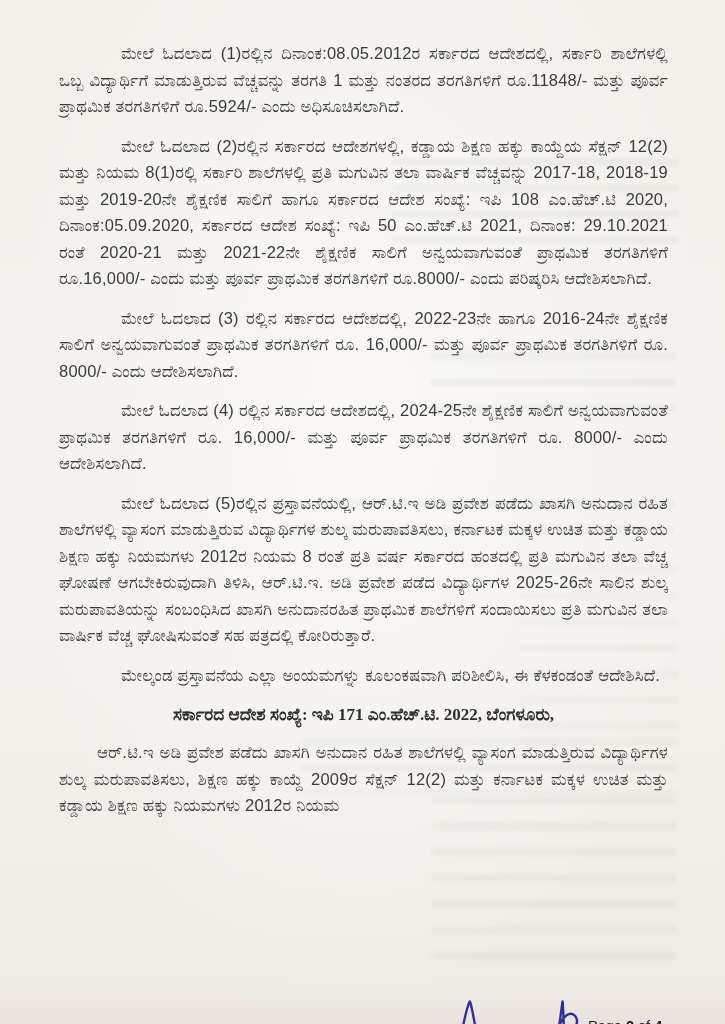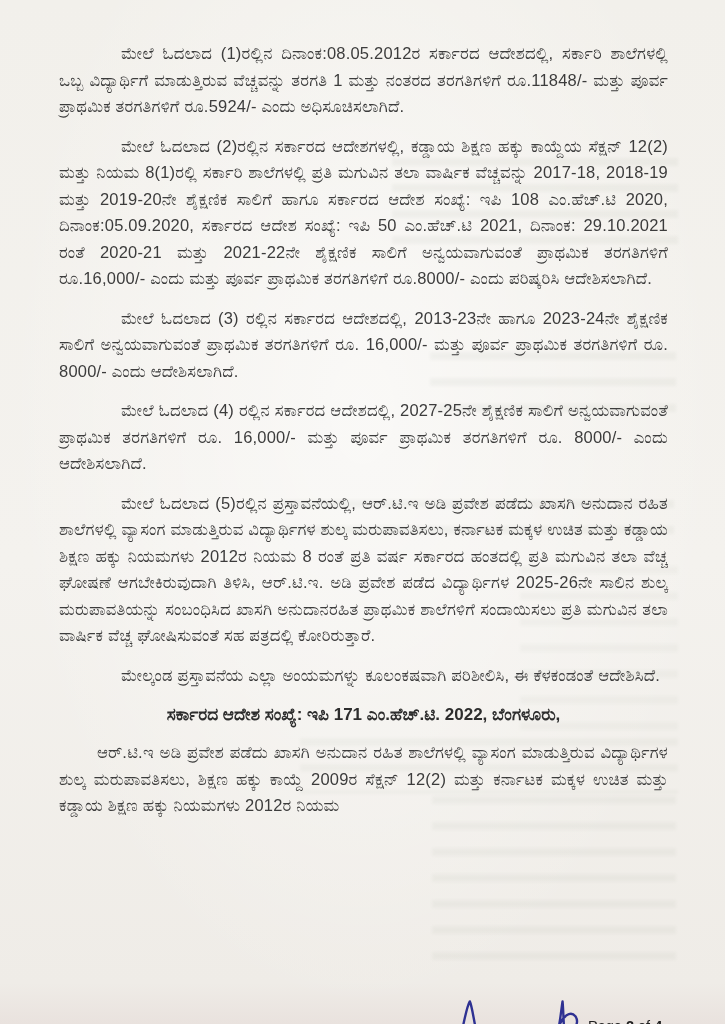--- a/index.html
+++ b/index.html
@@ -38,20 +38,21 @@
     text-indent: 38px;
     margin-bottom: 0;
   }
   .order-heading {
     text-align: center;
     font-weight: bold;
     color: #2d2d2d;
     font-size: 17px;
     line-height: 28px;
     margin: 6px 0 10px 0;
+    font-family: Liberation Serif, serif;
   }
   .order-heading .line {
     display: block;
   }
   
   .bleed {
     position: absolute;
     pointer-events: none;
     opacity: 0.055;
     filter: blur(1.4px);
@@ -101,22 +102,22 @@
   <div class="bleed b1"></div>
   <div class="bleed b2"></div>
   <div class="bleed b3"></div>
   <div class="bleed b4"></div>
   <div class="bleed b5"></div>
   <div class="bleed b6"></div>
 
   <div class="content">
     <p class="para">ಮೇಲೆ ಓದಲಾದ (1)ರಲ್ಲಿನ ದಿನಾಂಕ:08.05.2012ರ ಸರ್ಕಾರದ ಆದೇಶದಲ್ಲಿ, ಸರ್ಕಾರಿ ಶಾಲೆಗಳಲ್ಲಿ ಒಬ್ಬ ವಿದ್ಯಾರ್ಥಿಗೆ ಮಾಡುತ್ತಿರುವ ವೆಚ್ಚವನ್ನು ತರಗತಿ 1 ಮತ್ತು ನಂತರದ ತರಗತಿಗಳಿಗೆ ರೂ.11848/- ಮತ್ತು ಪೂರ್ವ ಪ್ರಾಥಮಿಕ ತರಗತಿಗಳಿಗೆ ರೂ.5924/- ಎಂದು ಅಧಿಸೂಚಿಸಲಾಗಿದೆ.</p>
     <p class="para">ಮೇಲೆ ಓದಲಾದ (2)ರಲ್ಲಿನ ಸರ್ಕಾರದ ಆದೇಶಗಳಲ್ಲಿ, ಕಡ್ಡಾಯ ಶಿಕ್ಷಣ ಹಕ್ಕು ಕಾಯ್ದೆಯ ಸೆಕ್ಷನ್ 12(2) ಮತ್ತು ನಿಯಮ 8(1)ರಲ್ಲಿ ಸರ್ಕಾರಿ ಶಾಲೆಗಳಲ್ಲಿ ಪ್ರತಿ ಮಗುವಿನ ತಲಾ ವಾರ್ಷಿಕ ವೆಚ್ಚವನ್ನು 2017-18, 2018-19 ಮತ್ತು 2019-20ನೇ ಶೈಕ್ಷಣಿಕ ಸಾಲಿಗೆ ಹಾಗೂ ಸರ್ಕಾರದ ಆದೇಶ ಸಂಖ್ಯೆ: ಇಪಿ 108 ಎಂ.ಹೆಚ್.ಟಿ 2020, ದಿನಾಂಕ:05.09.2020, ಸರ್ಕಾರದ ಆದೇಶ ಸಂಖ್ಯೆ: ಇಪಿ 50 ಎಂ.ಹೆಚ್.ಟಿ 2021, ದಿನಾಂಕ: 29.10.2021 ರಂತೆ 2020-21 ಮತ್ತು 2021-22ನೇ ಶೈಕ್ಷಣಿಕ ಸಾಲಿಗೆ ಅನ್ವಯವಾಗುವಂತೆ ಪ್ರಾಥಮಿಕ ತರಗತಿಗಳಿಗೆ ರೂ.16,000/- ಎಂದು ಮತ್ತು ಪೂರ್ವ ಪ್ರಾಥಮಿಕ ತರಗತಿಗಳಿಗೆ ರೂ.8000/- ಎಂದು ಪರಿಷ್ಕರಿಸಿ ಆದೇಶಿಸಲಾಗಿದೆ.</p>
-    <p class="para">ಮೇಲೆ ಓದಲಾದ (3) ರಲ್ಲಿನ ಸರ್ಕಾರದ ಆದೇಶದಲ್ಲಿ, 2013-23ನೇ ಹಾಗೂ 2023-24ನೇ ಶೈಕ್ಷಣಿಕ ಸಾಲಿಗೆ ಅನ್ವಯವಾಗುವಂತೆ ಪ್ರಾಥಮಿಕ ತರಗತಿಗಳಿಗೆ ರೂ. 16,000/- ಮತ್ತು ಪೂರ್ವ ಪ್ರಾಥಮಿಕ ತರಗತಿಗಳಿಗೆ ರೂ. 8000/- ಎಂದು ಆದೇಶಿಸಲಾಗಿದೆ.</p>
-    <p class="para">ಮೇಲೆ ಓದಲಾದ (4) ರಲ್ಲಿನ ಸರ್ಕಾರದ ಆದೇಶದಲ್ಲಿ, 2027-25ನೇ ಶೈಕ್ಷಣಿಕ ಸಾಲಿಗೆ ಅನ್ವಯವಾಗುವಂತೆ ಪ್ರಾಥಮಿಕ ತರಗತಿಗಳಿಗೆ ರೂ. 16,000/- ಮತ್ತು ಪೂರ್ವ ಪ್ರಾಥಮಿಕ ತರಗತಿಗಳಿಗೆ ರೂ. 8000/- ಎಂದು ಆದೇಶಿಸಲಾಗಿದೆ.</p>
+    <p class="para">ಮೇಲೆ ಓದಲಾದ (3) ರಲ್ಲಿನ ಸರ್ಕಾರದ ಆದೇಶದಲ್ಲಿ, 2022-23ನೇ ಹಾಗೂ 2016-24ನೇ ಶೈಕ್ಷಣಿಕ ಸಾಲಿಗೆ ಅನ್ವಯವಾಗುವಂತೆ ಪ್ರಾಥಮಿಕ ತರಗತಿಗಳಿಗೆ ರೂ. 16,000/- ಮತ್ತು ಪೂರ್ವ ಪ್ರಾಥಮಿಕ ತರಗತಿಗಳಿಗೆ ರೂ. 8000/- ಎಂದು ಆದೇಶಿಸಲಾಗಿದೆ.</p>
+    <p class="para">ಮೇಲೆ ಓದಲಾದ (4) ರಲ್ಲಿನ ಸರ್ಕಾರದ ಆದೇಶದಲ್ಲಿ, 2024-25ನೇ ಶೈಕ್ಷಣಿಕ ಸಾಲಿಗೆ ಅನ್ವಯವಾಗುವಂತೆ ಪ್ರಾಥಮಿಕ ತರಗತಿಗಳಿಗೆ ರೂ. 16,000/- ಮತ್ತು ಪೂರ್ವ ಪ್ರಾಥಮಿಕ ತರಗತಿಗಳಿಗೆ ರೂ. 8000/- ಎಂದು ಆದೇಶಿಸಲಾಗಿದೆ.</p>
     <p class="para">ಮೇಲೆ ಓದಲಾದ (5)ರಲ್ಲಿನ ಪ್ರಸ್ತಾವನೆಯಲ್ಲಿ, ಆರ್.ಟಿ.ಇ ಅಡಿ ಪ್ರವೇಶ ಪಡೆದು ಖಾಸಗಿ ಅನುದಾನ ರಹಿತ ಶಾಲೆಗಳಲ್ಲಿ ವ್ಯಾಸಂಗ ಮಾಡುತ್ತಿರುವ ವಿದ್ಯಾರ್ಥಿಗಳ ಶುಲ್ಕ ಮರುಪಾವತಿಸಲು, ಕರ್ನಾಟಕ ಮಕ್ಕಳ ಉಚಿತ ಮತ್ತು ಕಡ್ಡಾಯ ಶಿಕ್ಷಣ ಹಕ್ಕು ನಿಯಮಗಳು 2012ರ ನಿಯಮ 8 ರಂತೆ ಪ್ರತಿ ವರ್ಷ ಸರ್ಕಾರದ ಹಂತದಲ್ಲಿ ಪ್ರತಿ ಮಗುವಿನ ತಲಾ ವೆಚ್ಚ ಘೋಷಣೆ ಆಗಬೇಕಿರುವುದಾಗಿ ತಿಳಿಸಿ, ಆರ್.ಟಿ.ಇ. ಅಡಿ ಪ್ರವೇಶ ಪಡೆದ ವಿದ್ಯಾರ್ಥಿಗಳ 2025-26ನೇ ಸಾಲಿನ ಶುಲ್ಕ ಮರುಪಾವತಿಯನ್ನು ಸಂಬಂಧಿಸಿದ ಖಾಸಗಿ ಅನುದಾನರಹಿತ ಪ್ರಾಥಮಿಕ ಶಾಲೆಗಳಿಗೆ ಸಂದಾಯಿಸಲು ಪ್ರತಿ ಮಗುವಿನ ತಲಾ ವಾರ್ಷಿಕ ವೆಚ್ಚ ಘೋಷಿಸುವಂತೆ ಸಹ ಪತ್ರದಲ್ಲಿ ಕೋರಿರುತ್ತಾರೆ.</p>
     <p class="para">ಮೇಲ್ಕಂಡ ಪ್ರಸ್ತಾವನೆಯ ಎಲ್ಲಾ ಅಂಯಮಗಳ್ನು ಕೂಲಂಕಷವಾಗಿ ಪರಿಶೀಲಿಸಿ, ಈ ಕೆಳಕಂಡಂತೆ ಆದೇಶಿಸಿದೆ.</p>
 
     <div class="order-heading">
       <span class="line">ಸರ್ಕಾರದ ಆದೇಶ ಸಂಖ್ಯೆ: ಇಪಿ 171 ಎಂ.ಹೆಚ್.ಟಿ. 2022, ಬೆಂಗಳೂರು,</span>
     </div>
 
     <p class="para small-indent">ಆರ್.ಟಿ.ಇ ಅಡಿ ಪ್ರವೇಶ ಪಡೆದು ಖಾಸಗಿ ಅನುದಾನ ರಹಿತ ಶಾಲೆಗಳಲ್ಲಿ ವ್ಯಾಸಂಗ ಮಾಡುತ್ತಿರುವ ವಿದ್ಯಾರ್ಥಿಗಳ ಶುಲ್ಕ ಮರುಪಾವತಿಸಲು, ಶಿಕ್ಷಣ ಹಕ್ಕು ಕಾಯ್ದೆ 2009ರ ಸೆಕ್ಷನ್ 12(2) ಮತ್ತು ಕರ್ನಾಟಕ ಮಕ್ಕಳ ಉಚಿತ ಮತ್ತು ಕಡ್ಡಾಯ ಶಿಕ್ಷಣ ಹಕ್ಕು ನಿಯಮಗಳು 2012ರ ನಿಯಮ</p>
   </div>
 

